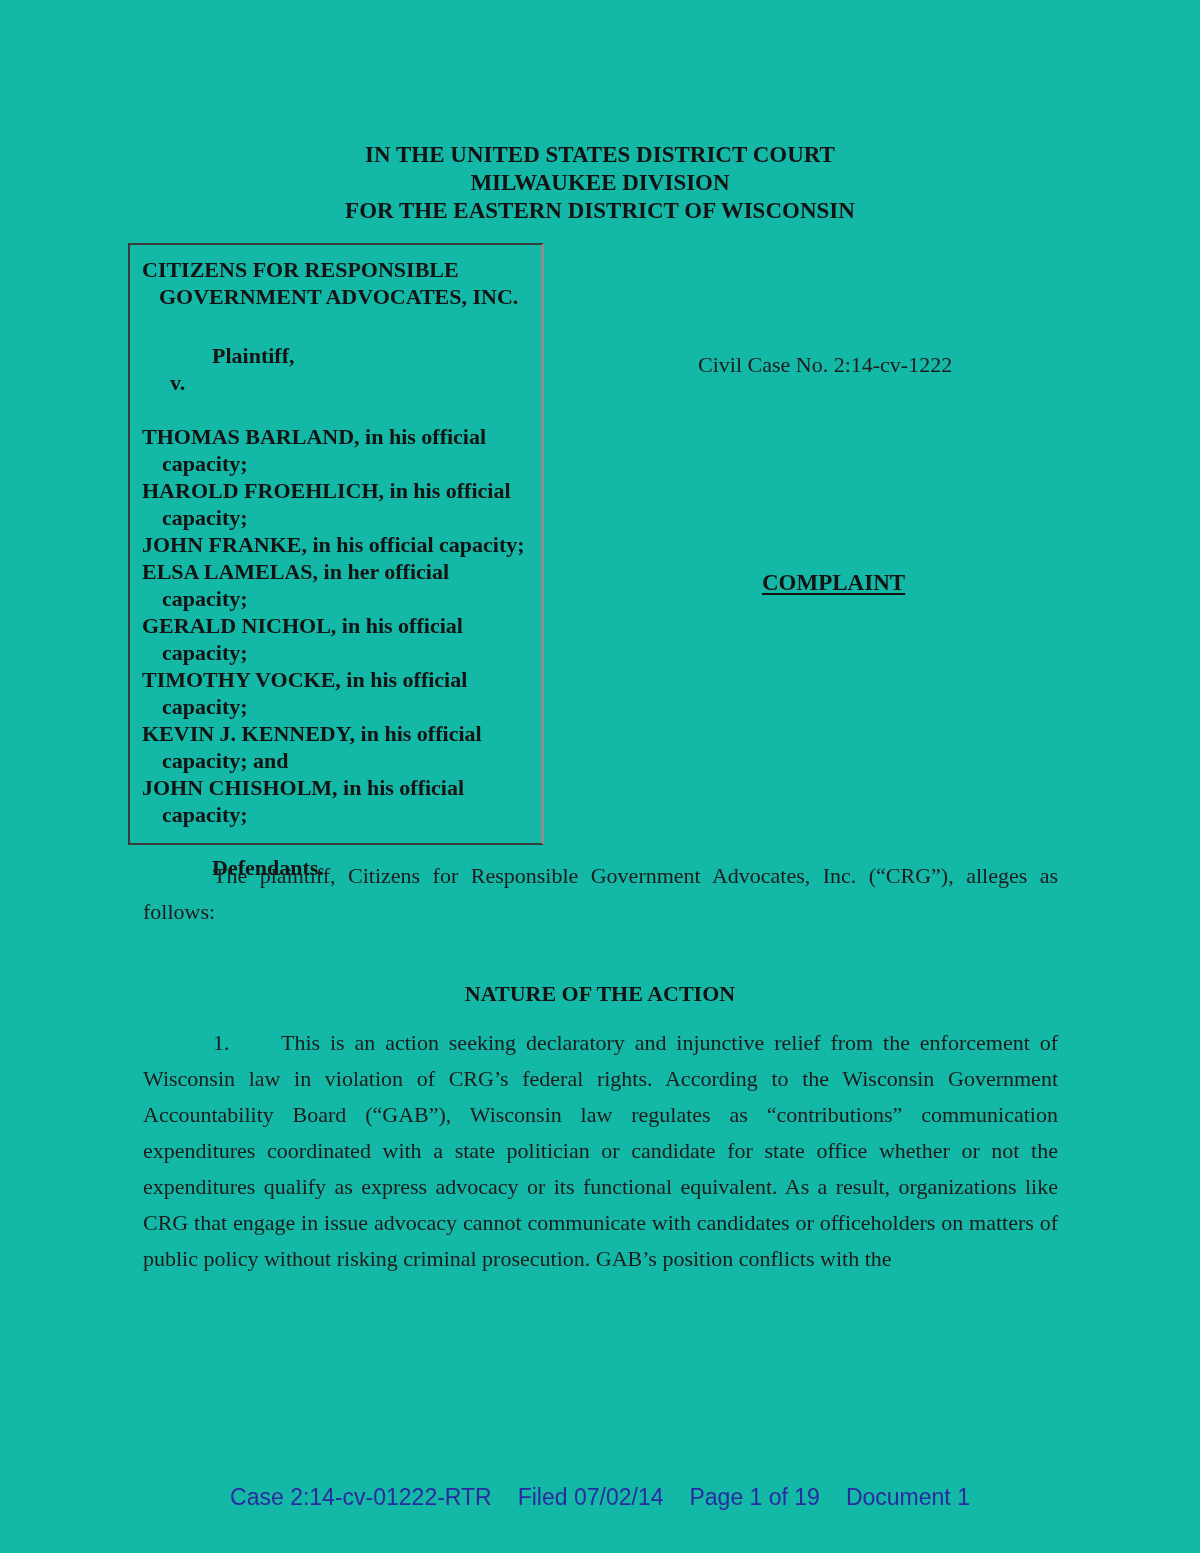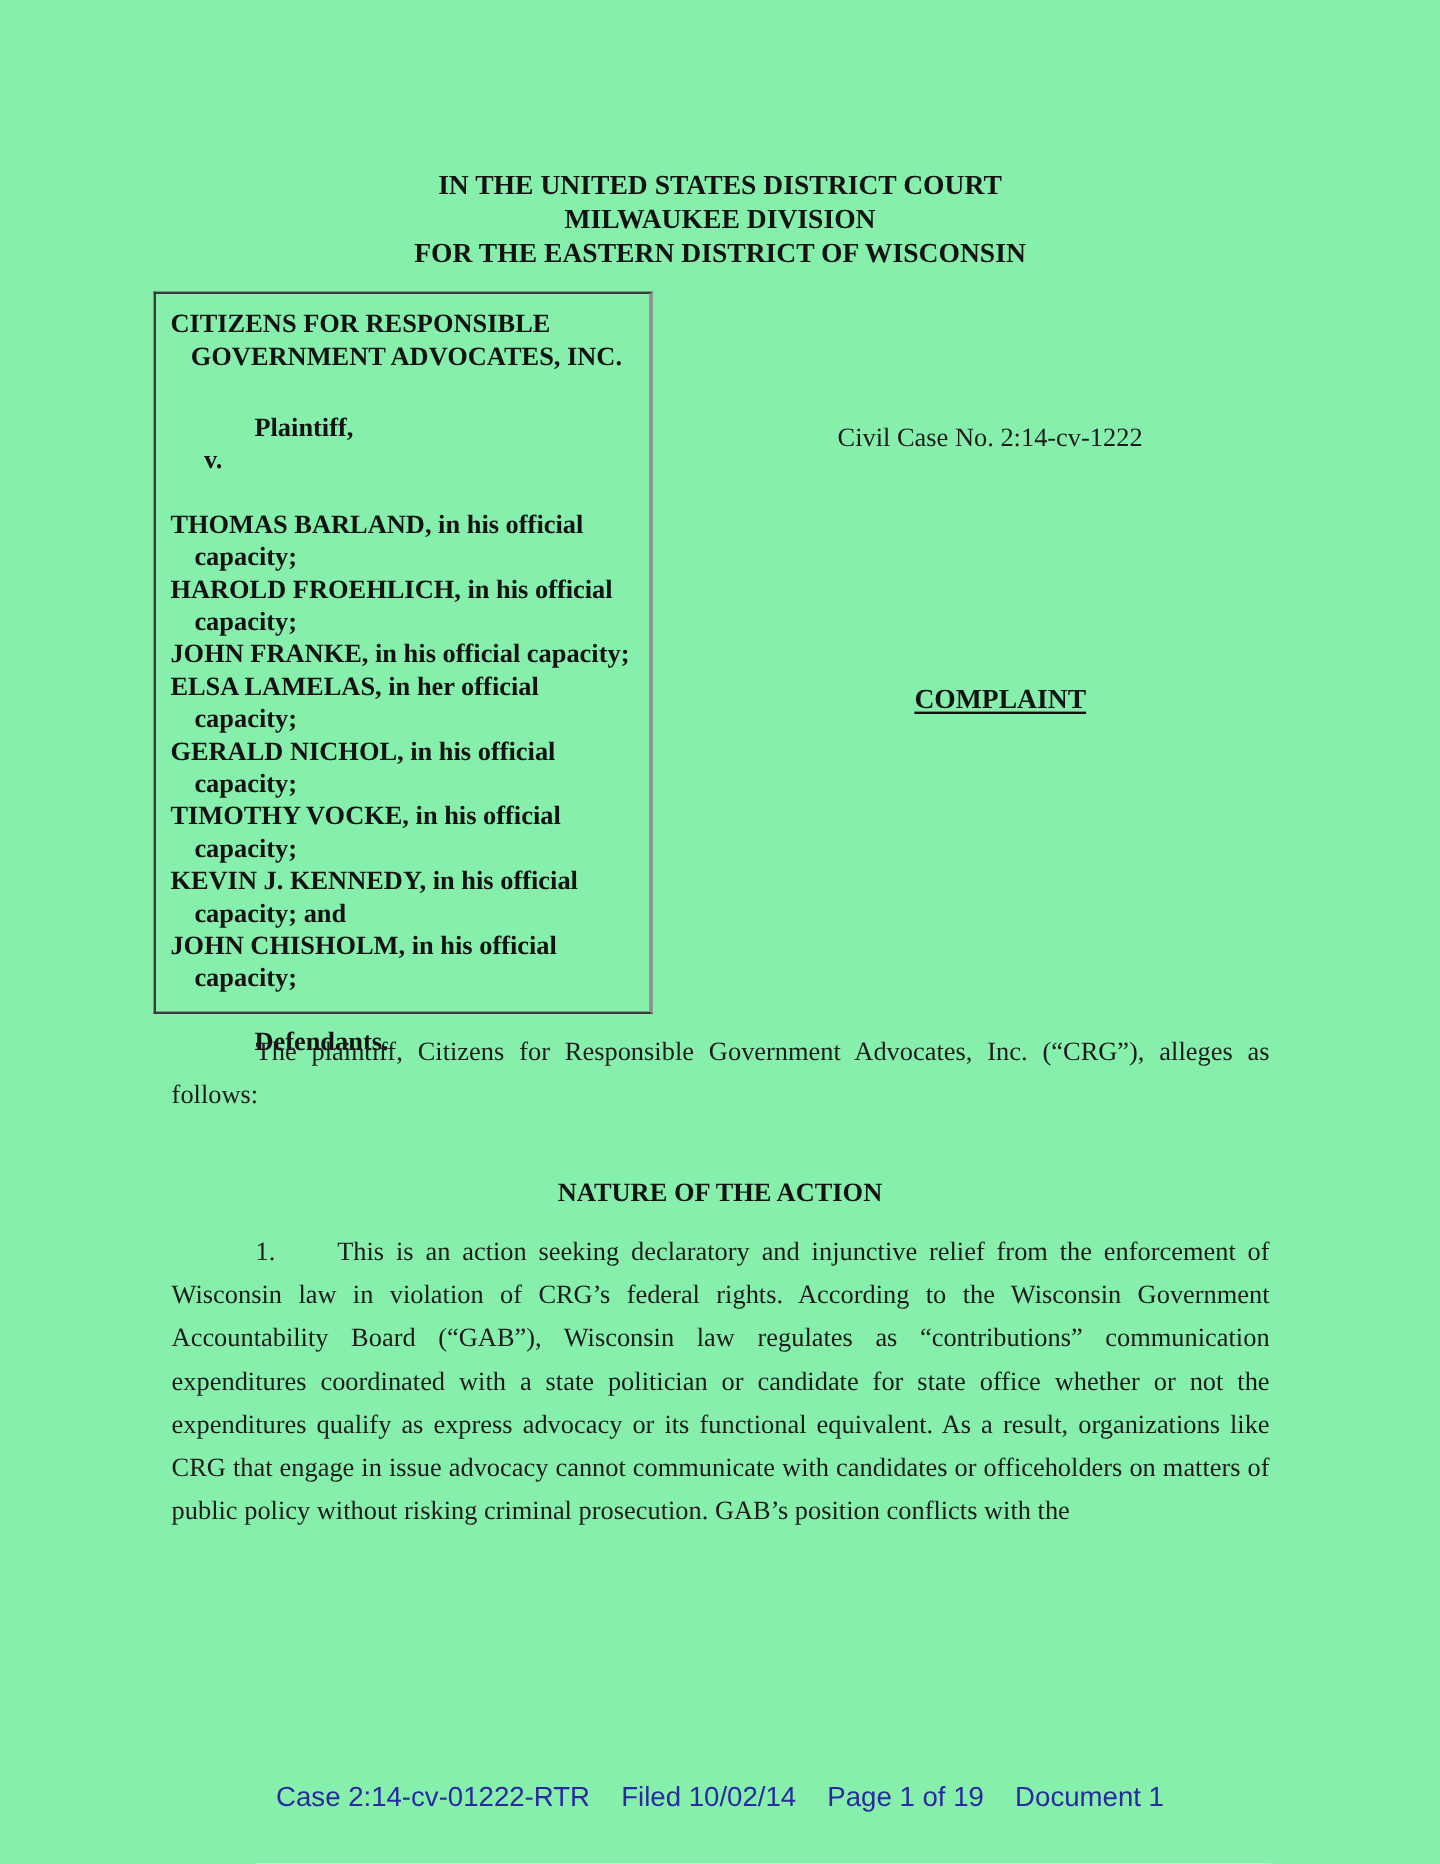--- a/index.html
+++ b/index.html
@@ -8,21 +8,21 @@
     width: 1200px;
     height: 1553px;
     position: relative;
     font-family: "Liberation Serif", serif;
     color: #181818;
     overflow: hidden;
   }
   .page {
     position: absolute;
     inset: 0;
-    background: #86efac;
+    background: #14b8a6;
   }
 
   
   .court-header {
     position: absolute;
     top: 141px;
     left: 0;
     width: 1200px;
     text-align: center;
     font-weight: bold;
@@ -144,18 +144,18 @@
   <div class="body-block intro-para">The plaintiff, Citizens for Responsible Government Advocates, Inc. (“CRG”), alleges as follows:</div>
 
   <div class="section-heading">NATURE OF THE ACTION</div>
 
   <div class="body-block paragraph-1">
     <span class="para-number">1.</span><span>This is an action seeking declaratory and injunctive relief from the enforcement of Wisconsin law in violation of CRG’s federal rights. According to the Wisconsin Government Accountability Board (“GAB”), Wisconsin law regulates as “contributions” communication expenditures coordinated with a state politician or candidate for state office whether or not the expenditures qualify as express advocacy or its functional equivalent. As a result, organizations like CRG that engage in issue advocacy cannot communicate with candidates or officeholders on matters of public policy without risking criminal prosecution. GAB’s position conflicts with the</span>
   </div>
 
   <div class="footer-stamp" style="color: rgb(42, 42, 160);">
     <span>Case 2:14-cv-01222-RTR</span>
-    <span>Filed 10/02/14</span>
+    <span>Filed 07/02/14</span>
     <span>Page 1 of 19</span>
     <span>Document 1</span>
   </div>
 
 </div>
 
 </body></html>

